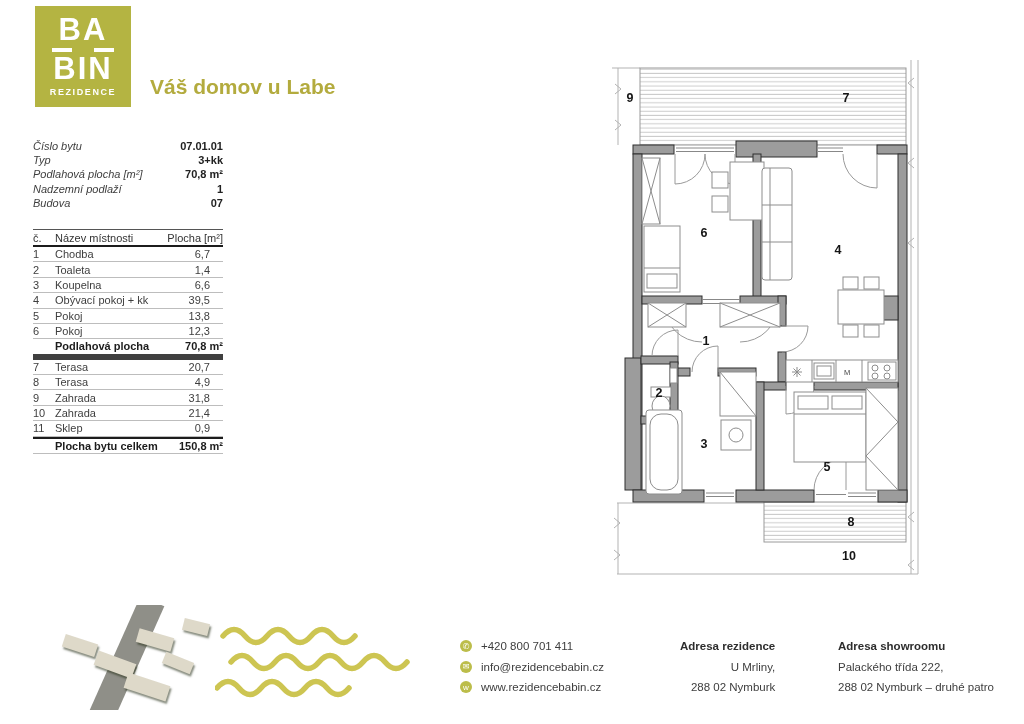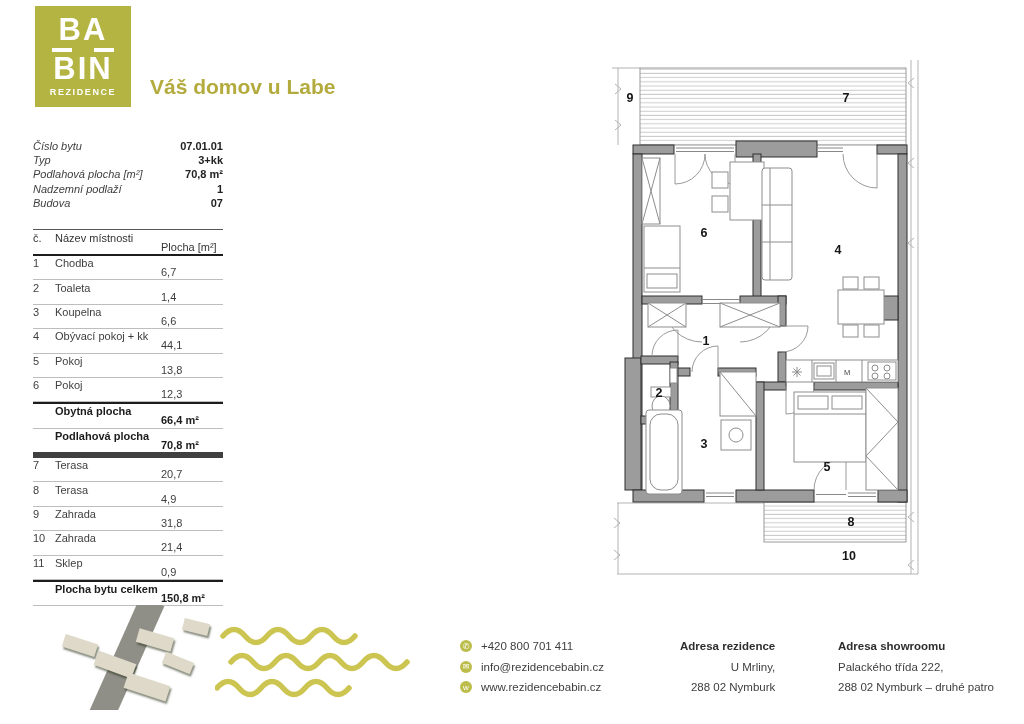--- a/index.html
+++ b/index.html
@@ -21,21 +21,21 @@
   .info-label{color:#3e3e3e;font-style:italic;}
   .info-value{font-weight:bold;color:#222;}
 
   
   #room-table{position:absolute;left:33px;top:229px;width:190px;font-size:11px;}
   .rt-head{display:flex;border-top:1px solid #555;border-bottom:2px solid #1c1c1c;
            padding:1.5px 0;color:#333;}
   .rt-row{display:flex;padding:1.2px 0;}
   .rt-num{width:22px;}
   .rt-name{flex:1;}
-  .rt-area{width:62px;margin-top:9px;}
+  .rt-area{width:62px;text-align:right;}
   .rt-row.item{border-bottom:1px solid #bdbdbd;}
   .rt-row.item .rt-area{padding-right:13px;width:49px;}
   .rt-row.subtotal{border-top:2px solid #1c1c1c;border-bottom:1px solid #bdbdbd;font-weight:bold;color:#1c1c1c;}
   .rt-row.subtotal-end{border-bottom:6px solid #404040;font-weight:bold;color:#1c1c1c;}
   .rt-row.total{border-top:2px solid #1c1c1c;border-bottom:1px solid #bdbdbd;font-weight:bold;color:#1c1c1c;}
 
   
   #plan{position:absolute;left:600px;top:55px;width:360px;height:525px;}
   .rlabel{font-family:"Liberation Sans",sans-serif;font-size:12.5px;font-weight:bold;fill:#151515;text-anchor:middle;}
   .klabel{font-family:"Liberation Sans",sans-serif;font-size:7.5px;fill:#444;text-anchor:middle;}
@@ -118,36 +118,31 @@
           <span class="rt-area">1,4</span>
         </div>
         <div class="rt-row item">
           <span class="rt-num">3</span>
           <span class="rt-name">Koupelna</span>
           <span class="rt-area">6,6</span>
         </div>
         <div class="rt-row item">
           <span class="rt-num">4</span>
           <span class="rt-name">Obývací pokoj + kk</span>
-          <span class="rt-area">44,1</span>
+          <span class="rt-area">39,5</span>
         </div>
         <div class="rt-row item">
           <span class="rt-num">5</span>
           <span class="rt-name">Pokoj</span>
           <span class="rt-area">13,8</span>
         </div>
         <div class="rt-row item">
           <span class="rt-num">6</span>
           <span class="rt-name">Pokoj</span>
           <span class="rt-area">12,3</span>
-        </div>
-        <div class="rt-row subtotal">
-          <span class="rt-num"></span>
-          <span class="rt-name">Obytná plocha</span>
-          <span class="rt-area">66,4 m²</span>
         </div>
         <div class="rt-row subtotal-end">
           <span class="rt-num"></span>
           <span class="rt-name">Podlahová plocha</span>
           <span class="rt-area">70,8 m²</span>
         </div>
         <div class="rt-row item">
           <span class="rt-num">7</span>
           <span class="rt-name">Terasa</span>
           <span class="rt-area">20,7</span>

